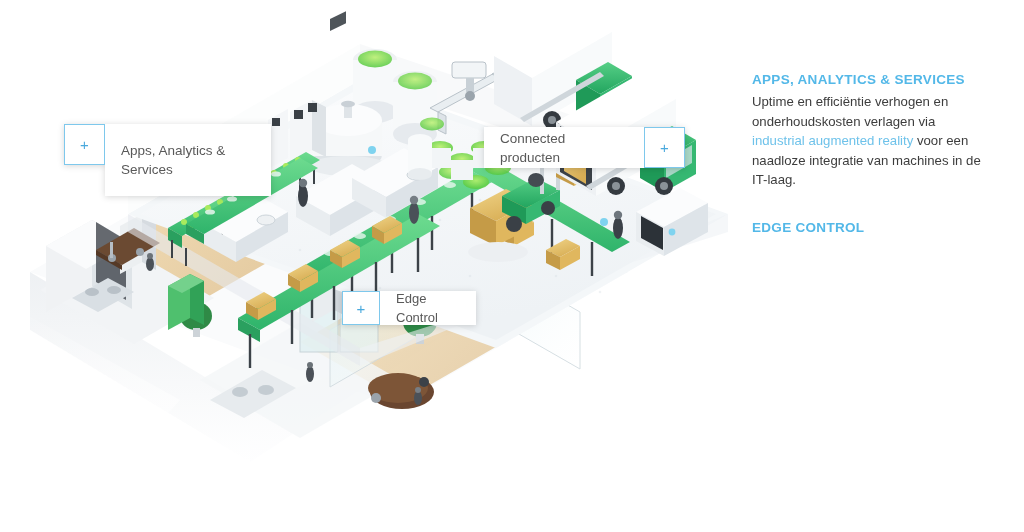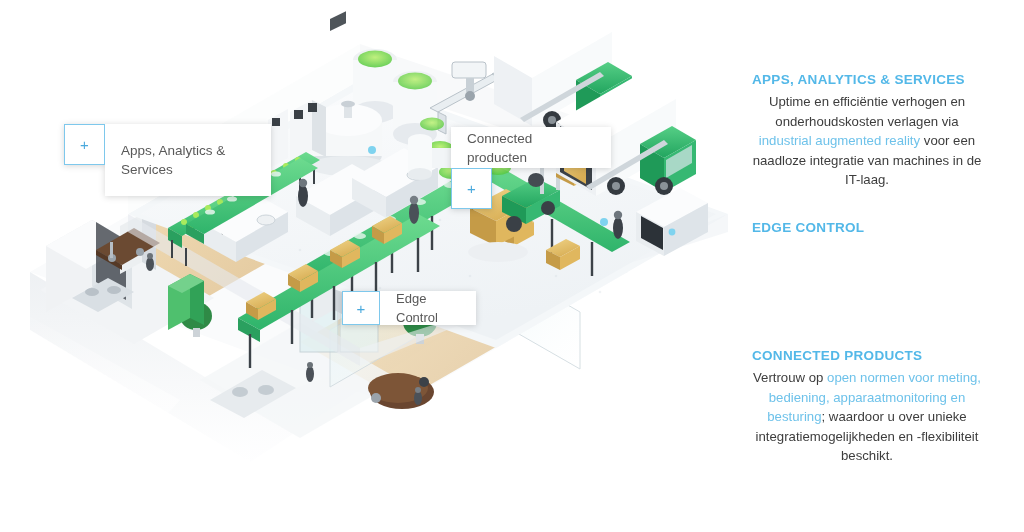--- a/index.html
+++ b/index.html
@@ -19,38 +19,38 @@
            border:1px solid #7ec8ec;display:flex;align-items:center;justify-content:center;
            color:#4aa9dd;font-size:15px;line-height:1;font-weight:400;box-sizing:border-box;}
   .callout .panel{background:#ffffff;display:flex;align-items:center;
            padding:0 16px;box-sizing:border-box;}
   .callout .panel span{color:#595959;font-size:13.5px;line-height:19px;}
 
   #callout-apps{left:64px;top:124px;}
   #callout-apps .panel{width:166px;height:72px;}
   #callout-apps .plus{height:41px;align-self:flex-start;}
 
-  #callout-connected{left:451px;top:127px;flex-direction:column;}
+  #callout-connected{left:484px;top:127px;}
   #callout-connected .panel{width:160px;height:41px;}
   #callout-connected .plus{height:41px;}
 
   #callout-edge{left:342px;top:291px;}
   #callout-edge .panel{width:96px;height:34px;}
   #callout-edge .plus{width:38px;min-width:38px;height:34px;}
   #callout-edge .panel span{font-size:13px;}
 
   
   #text-col{position:absolute;left:752px;top:0;width:240px;height:532px;}
   .block{position:absolute;width:230px;}
   #block-0{top:72px;}
   #block-1{top:220px;}
   #block-2{top:348px;}
   .block h3{margin:0 0 5px 0;font-size:13.5px;letter-spacing:.3px;
             font-weight:bold;color:#53b8e8;text-transform:uppercase;}
-  .block p{margin:0;font-size:13.2px;line-height:19.5px;color:#3d3d3d;text-align:center;}
+  .block p{margin:0;font-size:13.2px;line-height:19.5px;color:#3d3d3d;}
   .lnk{color:#6ec2ea;}
 </style>
 </head>
 <body>
 
 <div id="page">
 
   <div id="illustration">
     <svg id="iso-svg" width="740" height="532" viewBox="0 0 740 532">
       <defs>
@@ -546,19 +546,15 @@
   </div>
 
   <div id="text-col">
     <div class="block" id="block-0">
       <h3>APPS, ANALYTICS &amp; SERVICES</h3>
       <p>Uptime en efficiëntie verhogen en onderhoudskosten verlagen via <a class="lnk" style="text-decoration: none;">industrial augmented reality</a> voor een naadloze integratie van machines in de IT-laag.</p>
     </div>
     <div class="block" id="block-1">
       <h3>EDGE CONTROL</h3>
     </div>
-    <div class="block" id="block-2">
-      <h3>CONNECTED PRODUCTS</h3>
-      <p>Vertrouw op <a class="lnk" style="text-decoration: none;">open normen voor meting, bediening, apparaatmonitoring en besturing</a>; waardoor u over unieke integratiemogelijkheden en -flexibiliteit beschikt.</p>
-    </div>
   </div>
 
 </div>
 
 </body></html>

